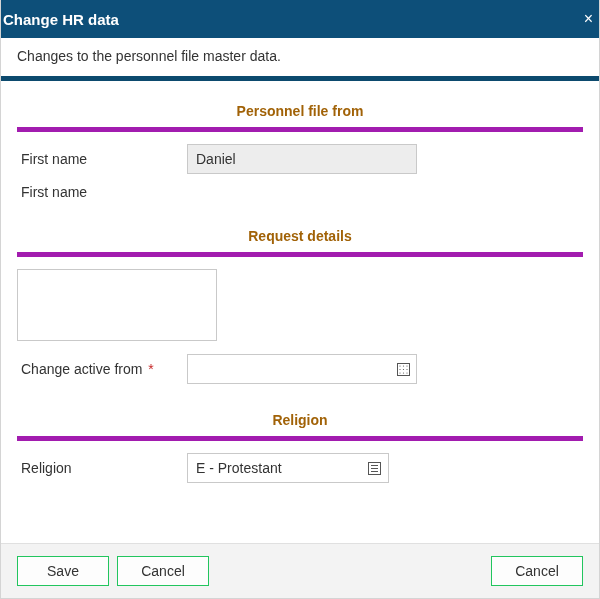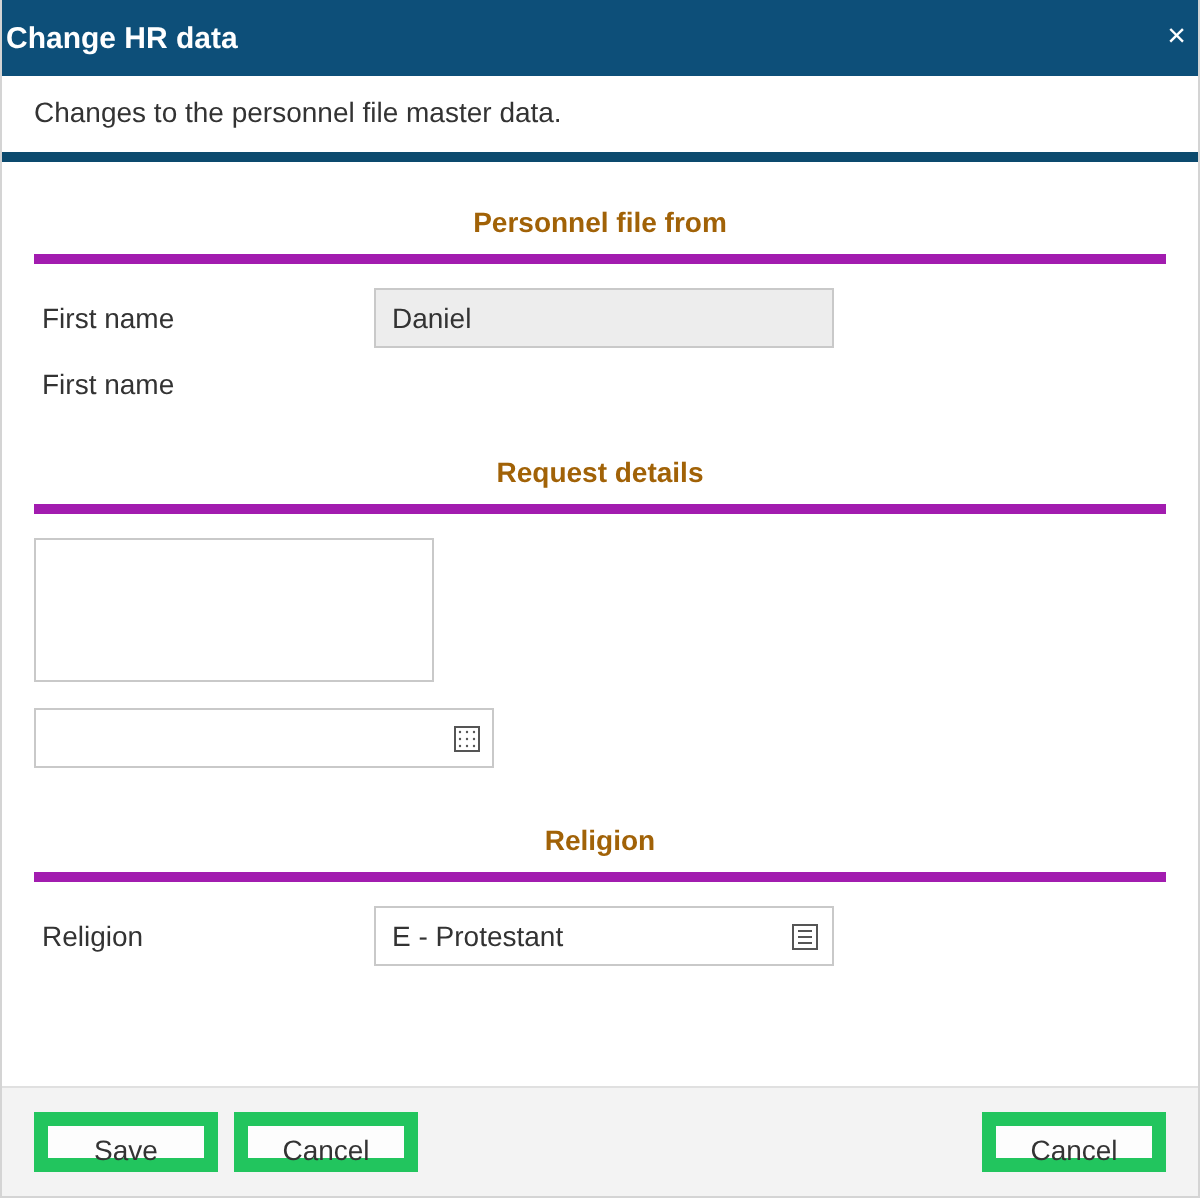--- a/index.html
+++ b/index.html
@@ -89,38 +89,38 @@
   .date-field { width: 230px; height: 30px; position: relative; }
   .date-field input.text { width: 100%; padding-right: 28px; }
   .date-field .date-icon, .select-like .list-icon {
     position: absolute;
     right: 6px; top: 50%; transform: translateY(-50%);
     width: 16px; height: 16px;
     display: flex; align-items: center; justify-content: center;
     cursor: pointer;
   }
   .select-like {
-    width: 230px; height: 30px;
+    width: 202px; height: 30px;
     display: flex; align-items: center;
     position: relative;
     padding-right: 28px;
     cursor: pointer;
   }
   .footer {
     background: #f3f3f3;
     border-top: 1px solid #e0e0e0;
     padding: 12px 16px;
     display: flex;
     align-items: center;
   }
   .footer .spacer { flex: 1; }
   .btn {
     min-width: 92px;
     height: 30px;
-    border: 7px solid #22c55e;
+    border: 1px solid #22c55e;
     background: #fdfdfd;
     color: #333;
     font-family: inherit;
     font-size: 14px;
     cursor: pointer;
     margin-right: 8px;
     padding: 4px 12px;
   }
   .btn:last-child { margin-right: 0; }
   .btn.primary {
@@ -160,20 +160,23 @@
 
     <div class="section-title">Request details</div>
 
     <div class="form-row align-top">
       <div class="field-wrap">
         <textarea class="text" style=""></textarea>
       </div>
     </div>
 
     <div class="form-row">
+      <div class="label">
+        <span>Change active from</span><span class="req"> *</span>
+      </div>
       <div class="field-wrap date-field">
         <input type="text" class="text" value="" style="">
         <span class="date-icon">
           <svg width="15" height="15" viewBox="0 0 15 15">
             <rect x="1.5" y="1.5" width="12" height="12" fill="none" stroke="#555" stroke-width="1"></rect>
             <circle cx="4" cy="4" r="0.6" fill="#555"></circle>
               <circle cx="7.5" cy="4" r="0.6" fill="#555"></circle>
               <circle cx="11" cy="4" r="0.6" fill="#555"></circle>
             <circle cx="4" cy="7.5" r="0.6" fill="#555"></circle>
               <circle cx="7.5" cy="7.5" r="0.6" fill="#555"></circle>

